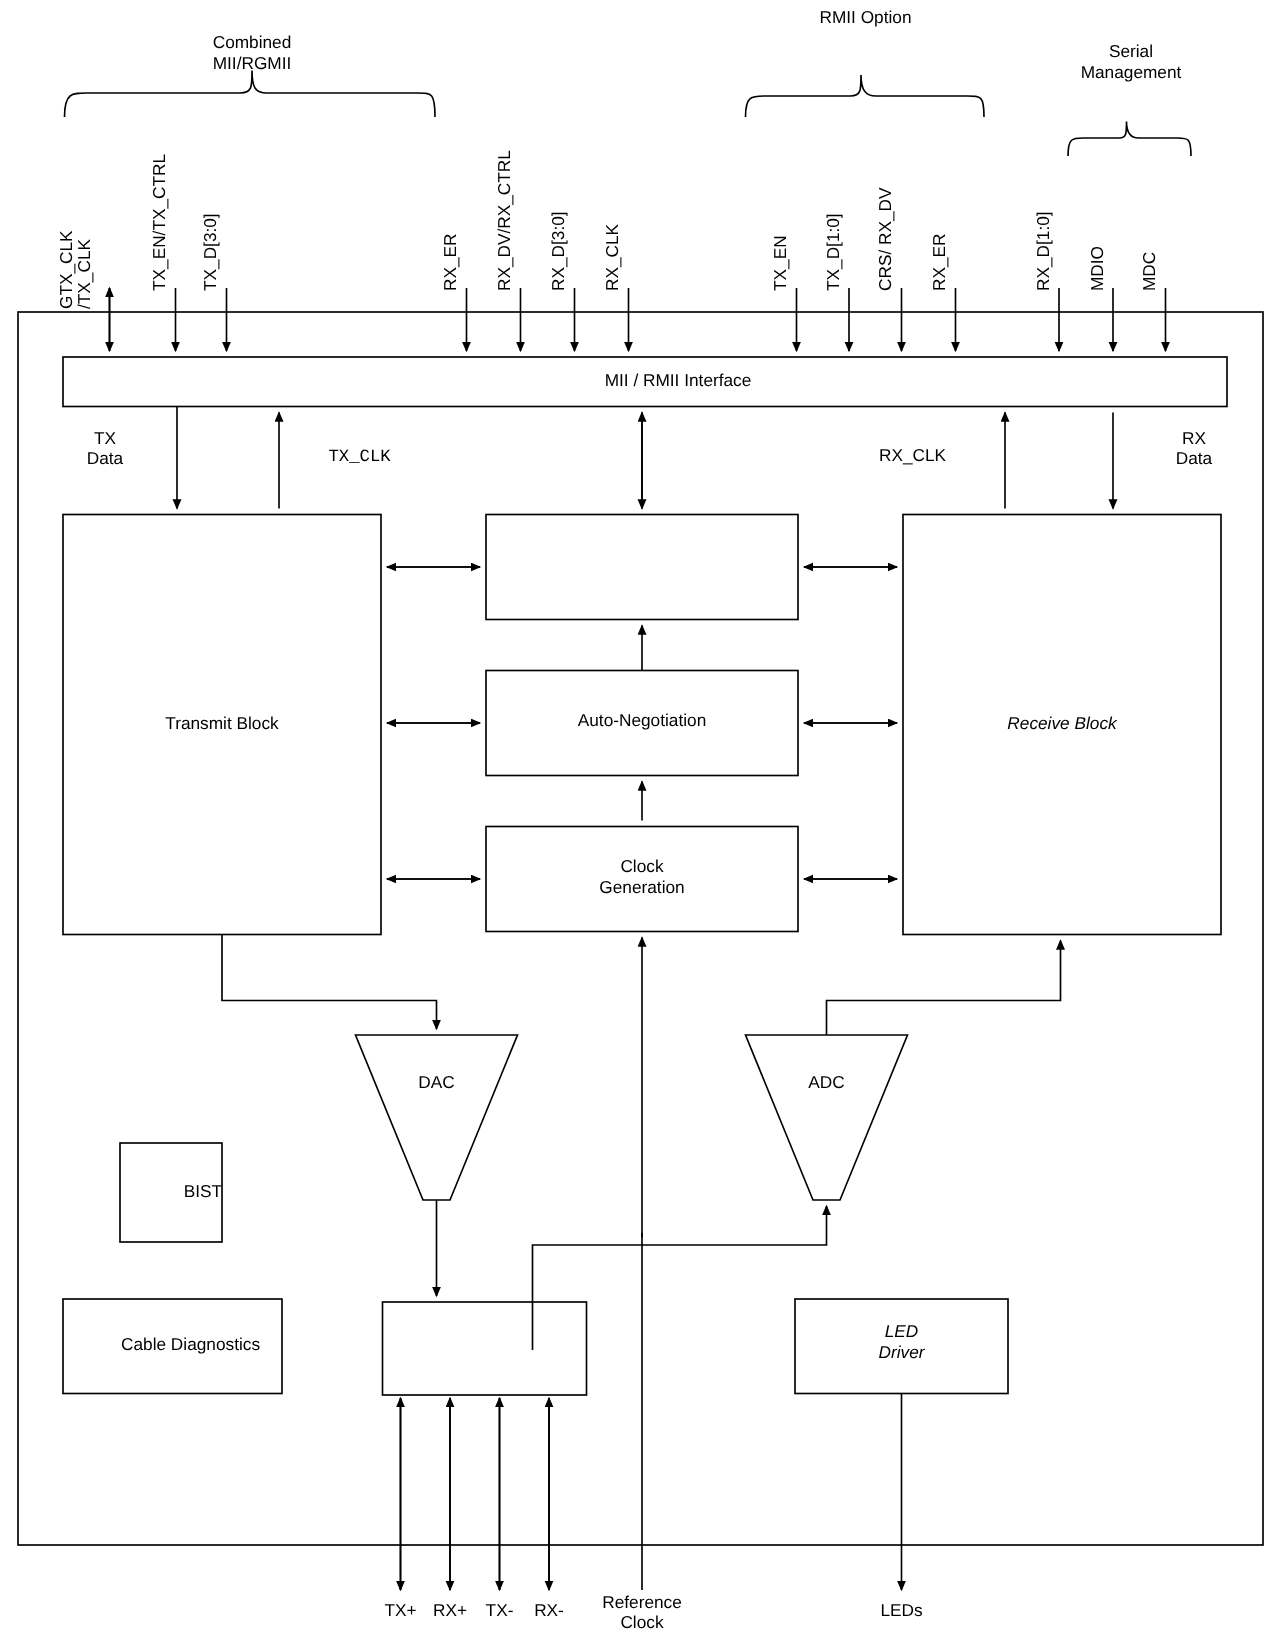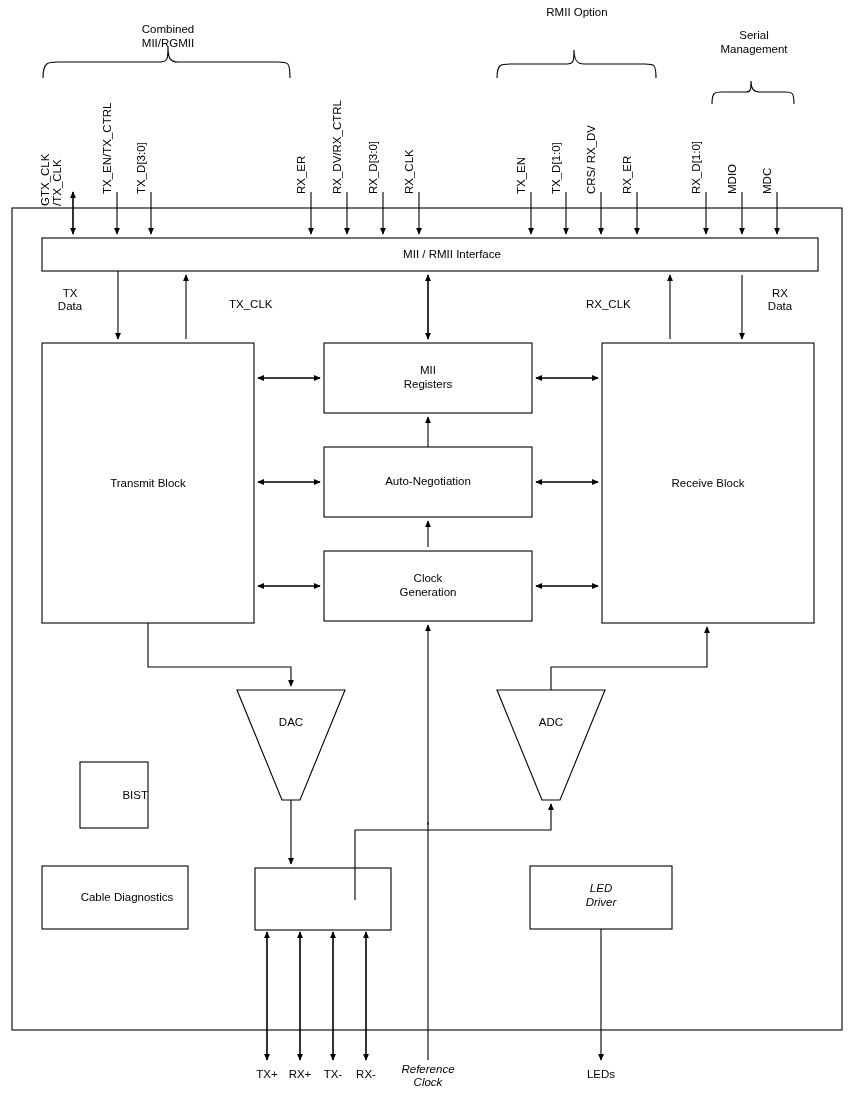--- a/index.html
+++ b/index.html
@@ -220,24 +220,22 @@
   <div class="vert" style="left:702px; top:182px;">RX_D[1:0]</div>
 
   <div class="vert" style="left:738px; top:182px;">MDIO</div>
 
   <div class="vert" style="left:773px; top:182px;">MDC</div>
 
   <div class="box-label" style="left:42px; top:247px; width:776px;margin-left:22px;">MII / RMII Interface</div>
 
   <div class="box-label" style="left:42px; top:476px; width:212px;">Transmit Block</div>
 
-  <div class="box-label" style="left:602px; top:476px; width:212px;">Receive Block</div>
-
-  <div class="box-label" style="left:324px; top:363px; width:208px; white-space:pre-line;">MII
-Registers</div>
+  <div class="box-label" style="left:602px; top:476px; width:212px;font-style:italic;">Receive Block</div>
+
 
   <div class="box-label" style="left:324px; top:474px; width:208px;">Auto-Negotiation</div>
 
   <div class="box-label" style="left:324px; top:571px; width:208px; white-space:pre-line;">Clock
 Generation</div>
 
   <div class="box-label" style="left:237px; top:715px; width:108px;">DAC</div>
 
   <div class="box-label" style="left:497px; top:715px; width:108px;">ADC</div>
 
@@ -246,33 +244,33 @@
   <div class="box-label" style="left:42px; top:890px; width:170px;">Cable Diagnostics</div>
 
   <div class="box-label" style="left:530px; top:881px; width:142px; white-space:pre-line;font-style:italic;">LED
 Driver</div>
 
   <div class="box-label" style="left:255px; top:891px; width:136px;"></div>
 
   <div class="lbl center" style="left:44px; top:287px; width:52px; white-space:pre-line;">TX
 Data</div>
 
-  <div class="lbl" style="left:229px; top:298px;">TX_CLK</div>
+  <div class="lbl" style="left:219px; top:298px;font-family:Liberation Mono, monospace;">TX_CLK</div>
 
   <div class="lbl" style="left:586px; top:298px;">RX_CLK</div>
 
-  <div class="lbl center" style="left:754px; top:287px; width:52px; white-space:pre-line;">RX
+  <div class="lbl center" style="left:770px; top:287px; width:52px; white-space:pre-line;">RX
 Data</div>
 
   <div class="lbl center" style="left:243px; top:1068px; width:48px;">TX+</div>
 
   <div class="lbl center" style="left:276px; top:1068px; width:48px;">RX+</div>
 
   <div class="lbl center" style="left:309px; top:1068px; width:48px;">TX-</div>
 
   <div class="lbl center" style="left:342px; top:1068px; width:48px;">RX-</div>
 
-  <div class="lbl center" style="left:396px; top:1063px; width:64px; white-space:pre-line;font-style:italic;">Reference
+  <div class="lbl center" style="left:396px; top:1063px; width:64px; white-space:pre-line;">Reference
 Clock</div>
 
   <div class="lbl center" style="left:577px; top:1068px; width:48px;">LEDs</div>
 
 </div>
 
 </body></html>

